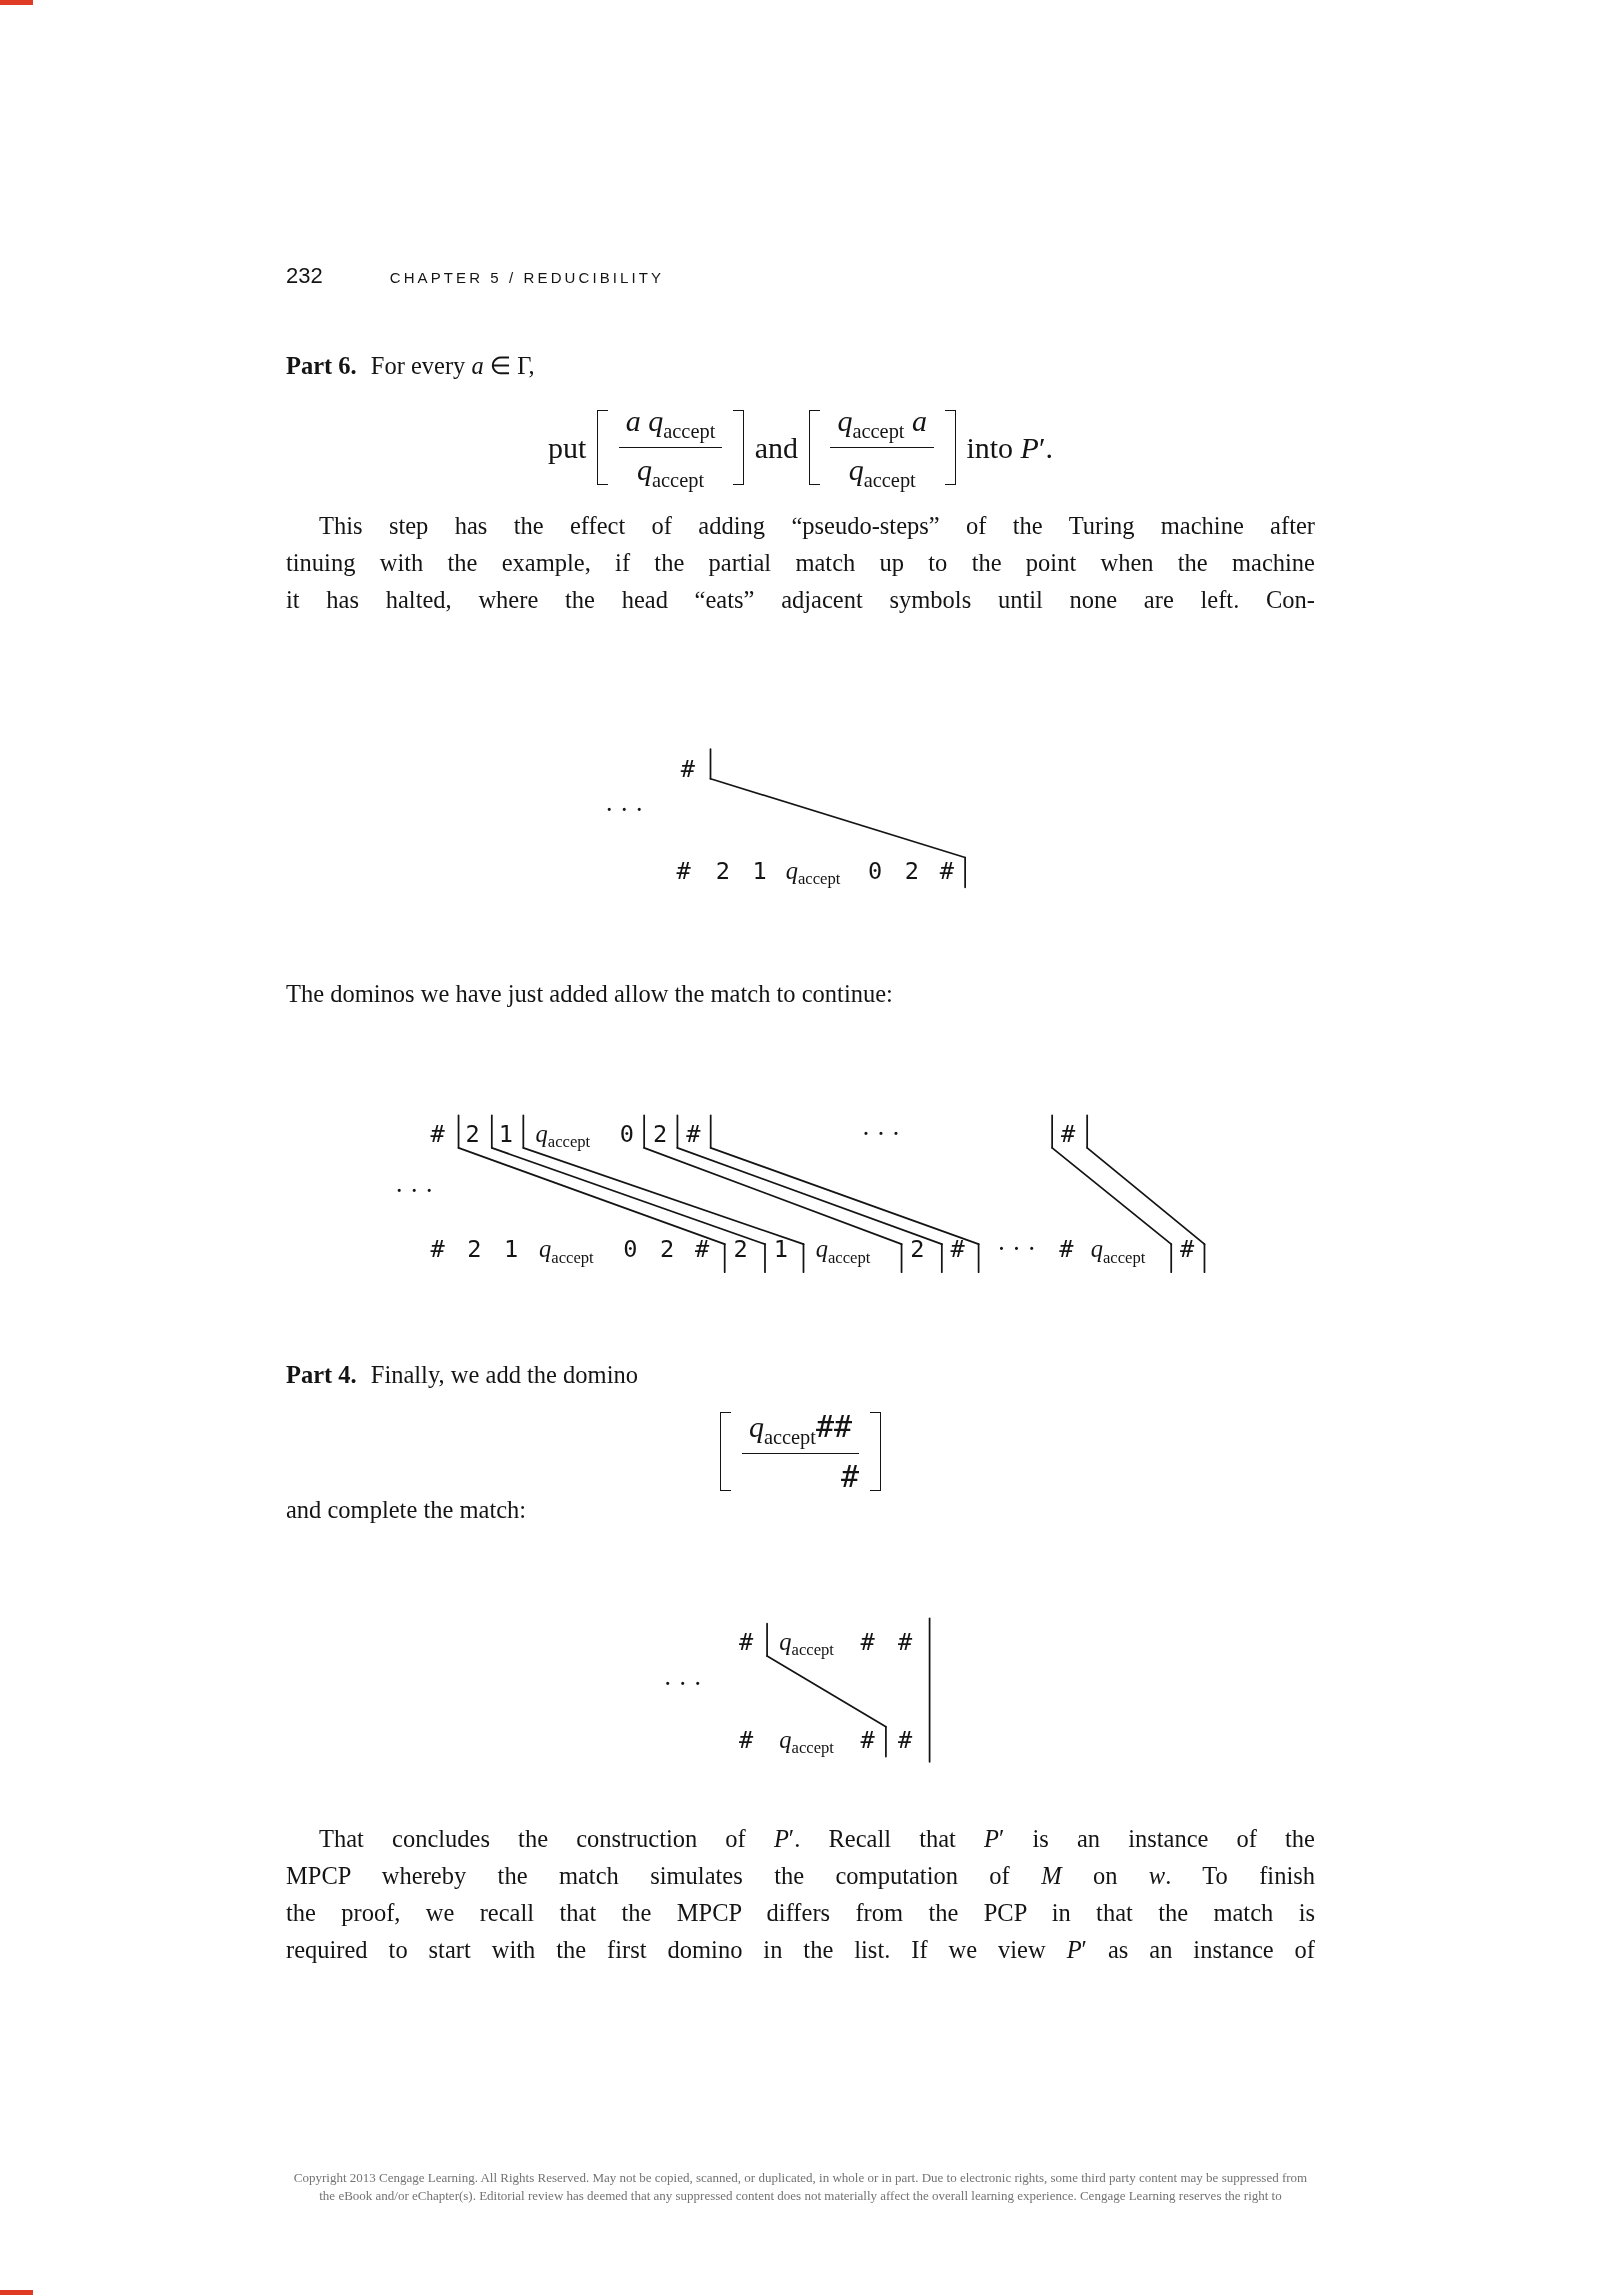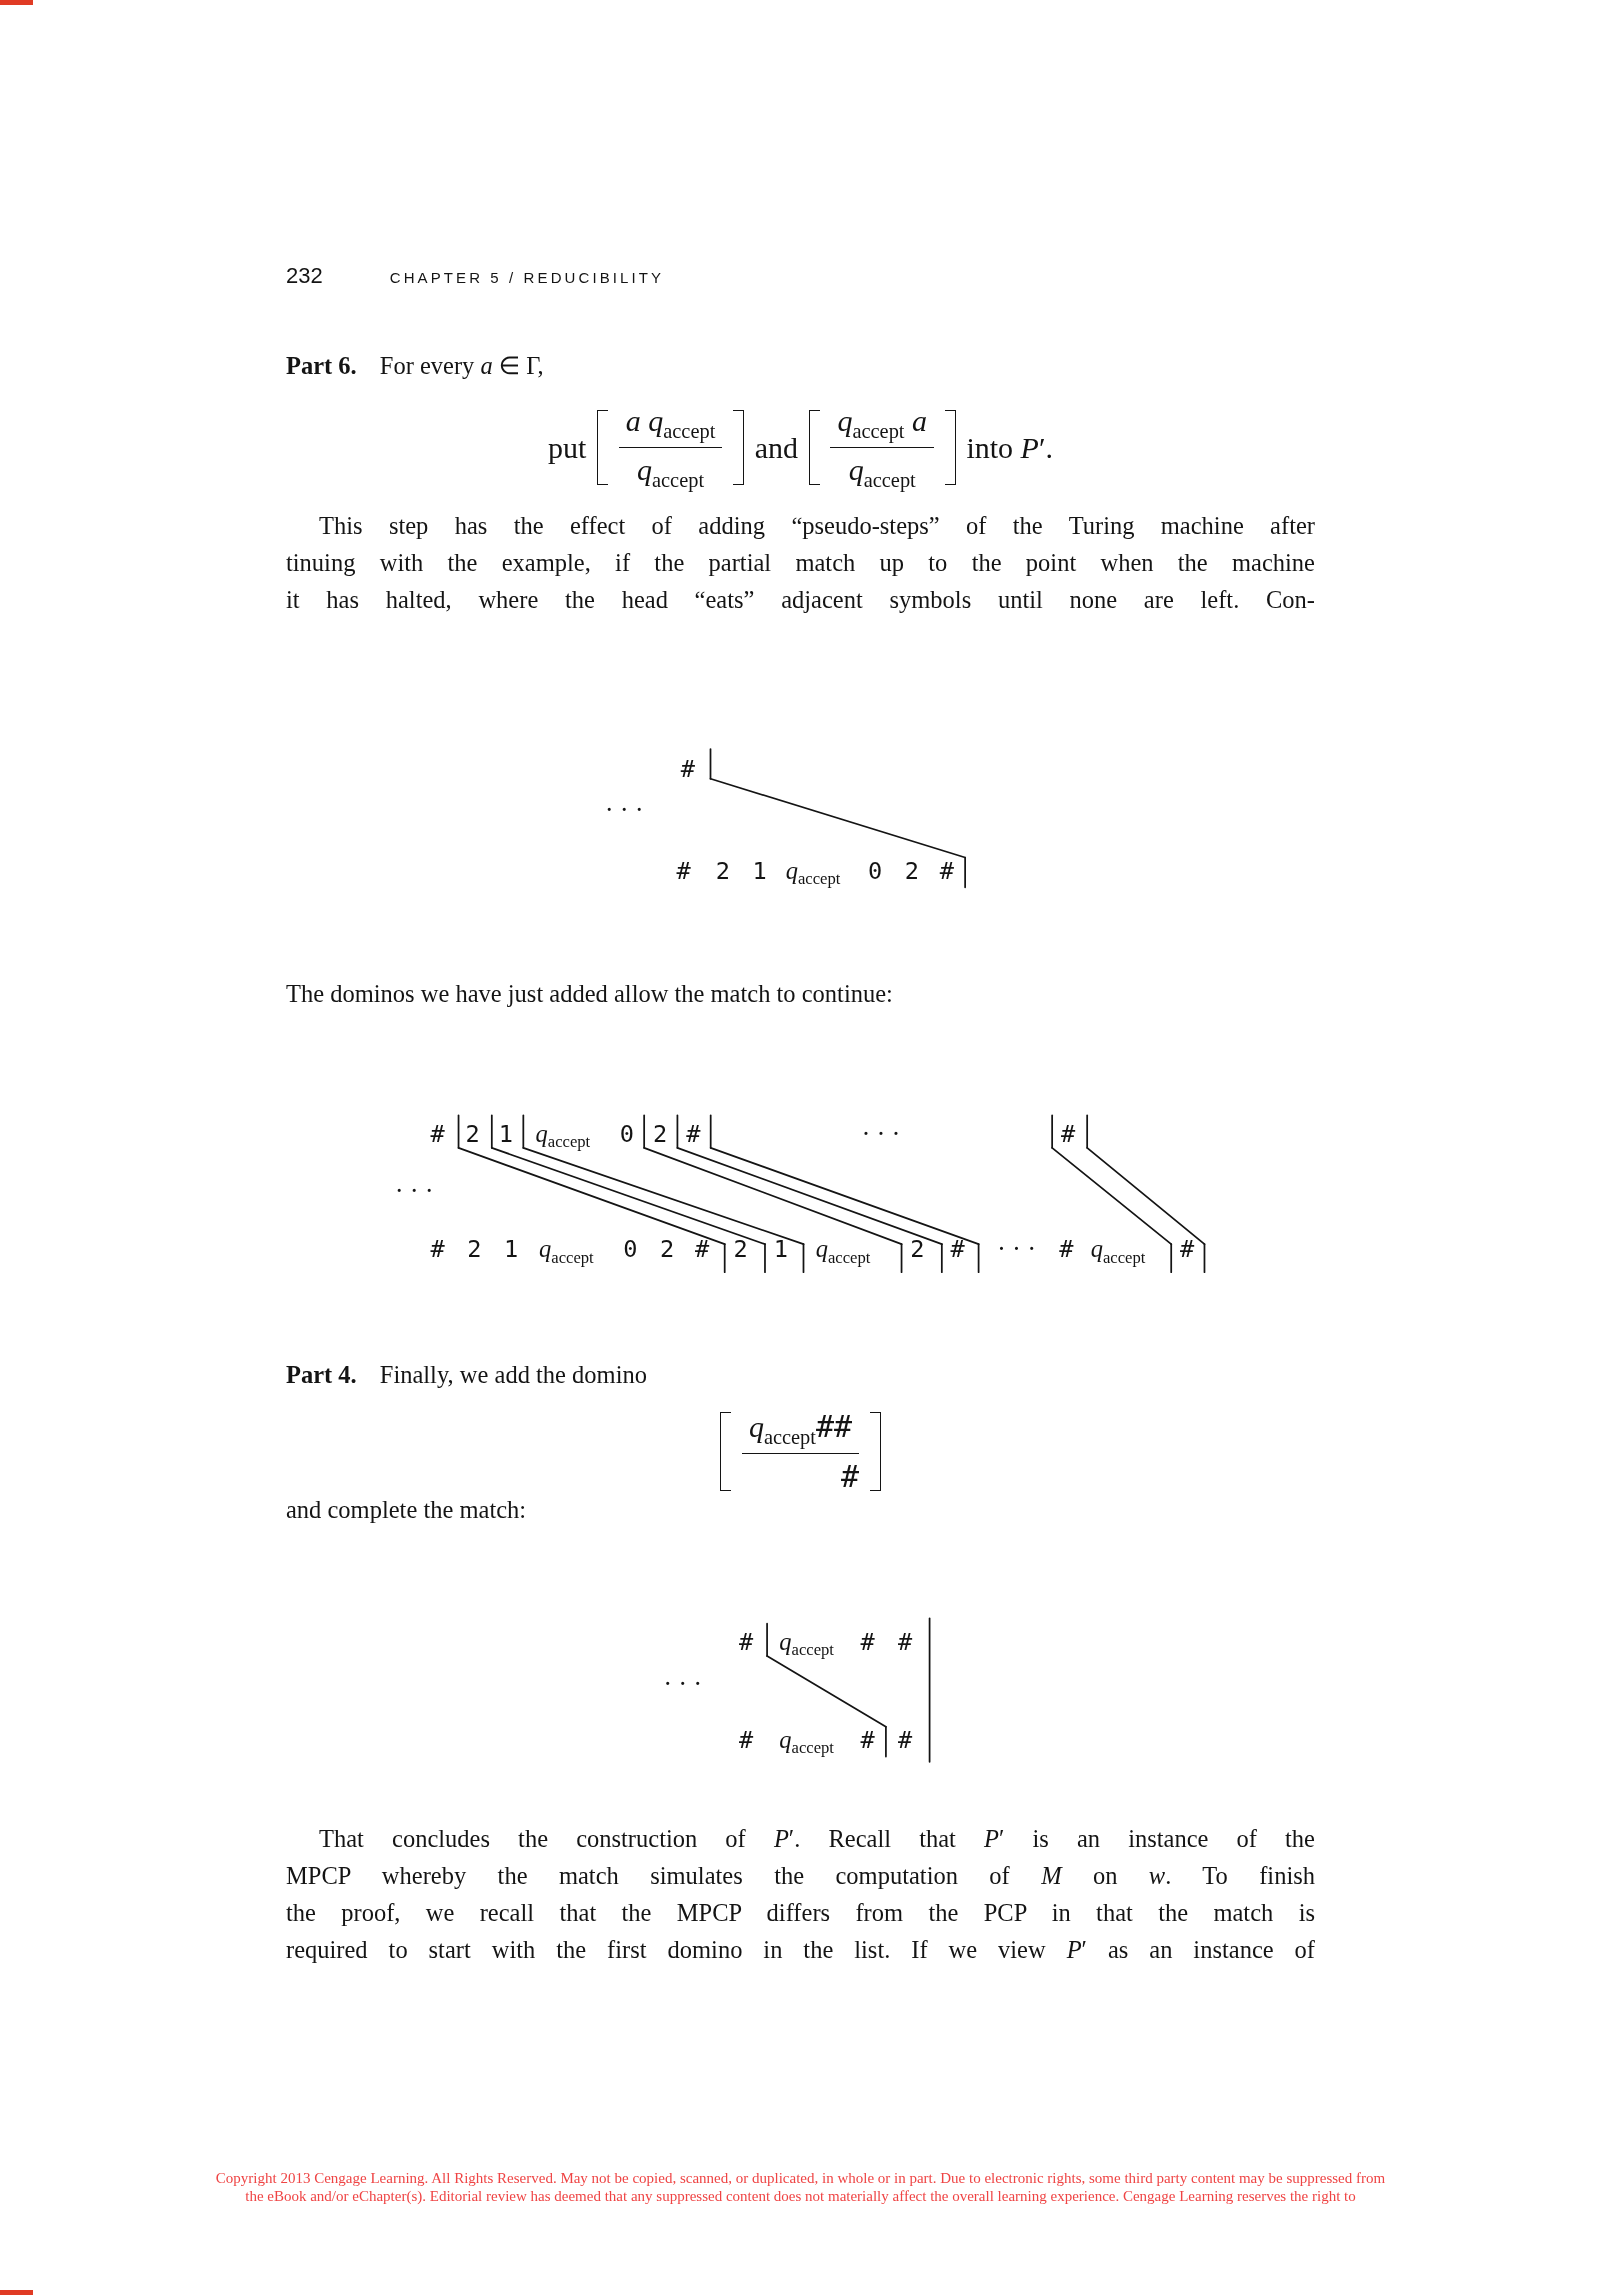--- a/index.html
+++ b/index.html
@@ -16,21 +16,21 @@
   
   .pagenum { font-family:"Liberation Sans", sans-serif; font-weight:400; font-size:22px; }
   .chapter { font-family:"Liberation Sans", sans-serif; font-size:15px; letter-spacing:3.1px; margin-left:67px; }
 
   
   .bodytext { font-size:24.5px; line-height:37px; width:1029px; }
   .jline { text-align:justify; text-align-last:justify; }
   .lastline { text-align:left; }
   .indent { text-indent:33px; }
   .partlabel { font-weight:700; }
-  .partintro { margin-left:23px; }
+  .partintro { margin-left:14px; }
   sub { font-size:0.68em; }
   i { font-style:italic; }
   .mono { font-family:"DejaVu Sans Mono", monospace; }
 
   
   .mathrow {
     display:flex; justify-content:center; align-items:center;
     gap:10.5px; font-size:30px; width:1029px;
   }
   .lbrack { width:11.4px; height:75px; border:1.8px solid #141414; border-right:none; }
@@ -43,21 +43,21 @@
   .frac .den-right { padding-top:4.4px; align-self:flex-end; }
 
   
   svg line { stroke:#141414; stroke-width:2; stroke-linecap:round; }
   .dmono { font-family:"DejaVu Sans Mono", monospace; font-size:27px; fill:#141414; }
   .ddots { font-family:"DejaVu Serif", serif; font-size:27px; fill:#141414; }
   .dqi  { font-family:"Liberation Serif", serif; font-style:italic; font-size:28px; fill:#141414; }
   .dsub { font-family:"Liberation Serif", serif; font-size:19px; fill:#141414; }
 
   
-  .copyright { font-size:15px; line-height:18.4px; text-align:center; color:#ef4444; width:1243px; }
+  .copyright { font-size:13px; line-height:18.4px; text-align:center; color:#737373; width:1243px; }
 
   
   .edgemark { background:#e03b24; }
 </style>
 </head>
 <body>
 
 <div class="abs edgemark" style="left:0;top:0;width:33px;height:5.3px;"></div>
 <div class="abs edgemark" style="left:0;top:2290px;width:33px;height:5.3px;"></div>
 

